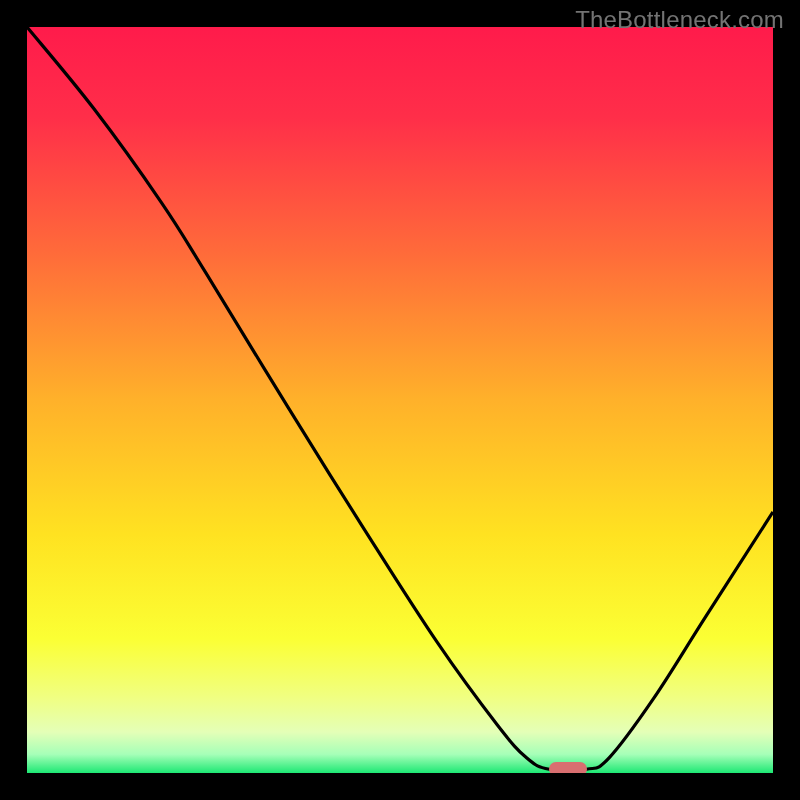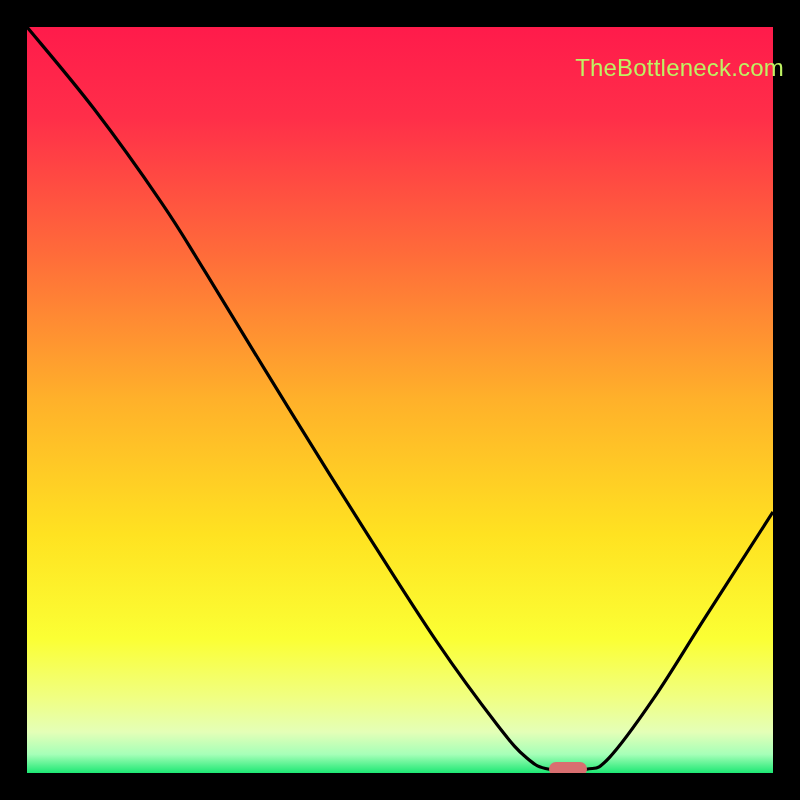--- a/index.html
+++ b/index.html
@@ -8,26 +8,25 @@
     height: 800px;
     background: #000;
     position: relative;
     overflow: hidden;
     font-family: Arial, sans-serif;
   }
   .watermark {
     position: absolute;
     top: 6px;
     right: 16px;
-    color: #bef264;
+    color: #737373;
     font-size: 24px;
     font-weight: 400;
     z-index: 10;
     letter-spacing: 0.2px;
-    margin-top: 48px;
   }
   .plot-area {
     position: absolute;
     left: 27px;
     top: 27px;
     width: 746px;
     height: 746px;
     overflow: hidden;
   }
   svg { display: block; }

